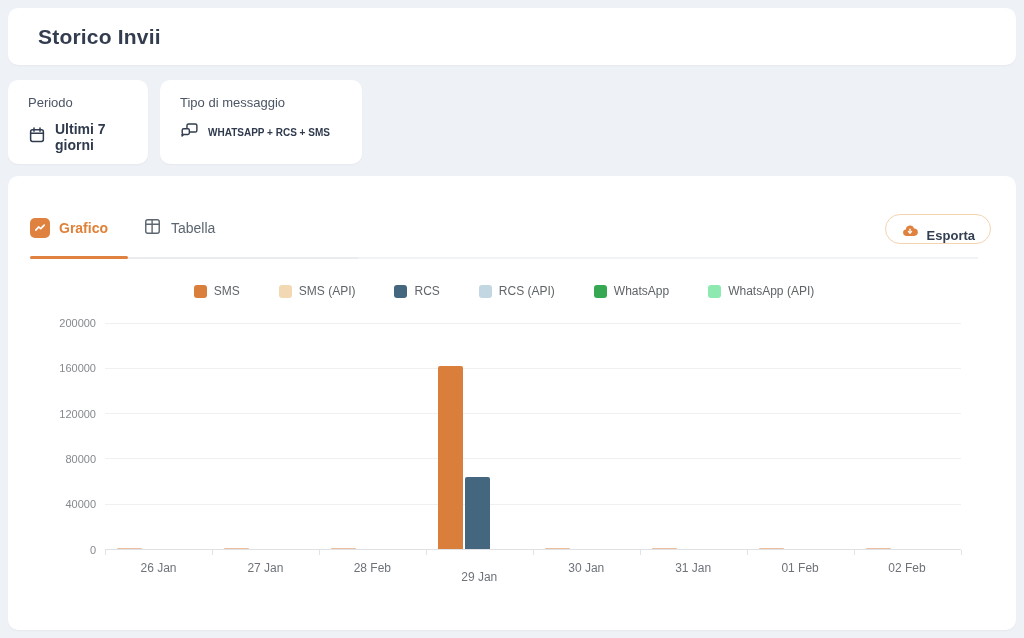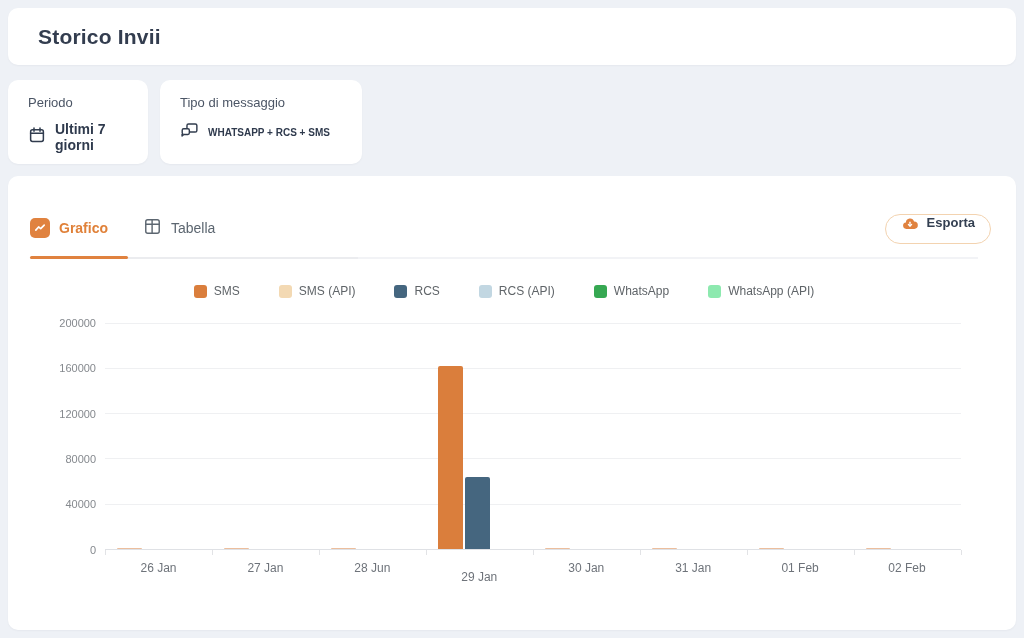--- a/index.html
+++ b/index.html
@@ -40,21 +40,21 @@
   .tab-grafico .tab-label { color:#E08139; }
   .tab-tabella .tab-label { color:#5C6670; font-weight:normal; }
   .grafico-icon-box { width:20px; height:20px; background:#E0823F; border-radius:5px; display:flex; align-items:center; justify-content:center; }
   .tabs-divider { position:absolute; left:30px; top:257px; width:948px; height:2px; background:#F2F3F6; }
   .tabs-divider-dark { position:absolute; left:128px; top:257px; width:230px; height:2px; background:#EBECEF; }
   .tab-active-underline { position:absolute; left:30px; top:256px; width:98px; height:3px; background:#E0823F; border-radius:2px; }
 
   
   .export-btn {
     position:absolute; right:33px; top:214px; height:30px;
-    display:flex; align-items:flex-start; gap:8px; padding:0 15px;
+    display:flex; align-items:flex-end; gap:8px; padding:0 15px;
     background:#fff; border:1px solid #F3D3B0; border-radius:16px; cursor:pointer;
   }
   .export-label { font-size:13px; font-weight:bold; color:#333F51; }
 
   
   .legend { position:absolute; left:0; top:284px; width:1008px; display:flex; justify-content:center; align-items:center; gap:39px; }
   .legend-item { display:flex; align-items:center; gap:7px; cursor:pointer; }
   .legend-swatch { width:13px; height:13px; border-radius:3px; }
   .legend-text { font-size:12px; color:#5F6468; }
 
@@ -188,21 +188,21 @@
     <div class="xtick-mark" style="left: 203.938px; top: 243.5px;"></div>
     <div class="xtick-mark" style="left: 310.875px; top: 243.5px;"></div>
     <div class="xtick-mark" style="left: 417.812px; top: 243.5px;"></div>
     <div class="xtick-mark" style="left: 524.75px; top: 243.5px;"></div>
     <div class="xtick-mark" style="left: 631.688px; top: 243.5px;"></div>
     <div class="xtick-mark" style="left: 738.625px; top: 243.5px;"></div>
     <div class="xtick-mark" style="left: 845.562px; top: 243.5px;"></div>
     <div class="xtick-mark" style="left: 952.5px; top: 243.5px;"></div>
     <div class="xtick-label" style="left: 107.469px; top: 254.5px;">26 Jan</div>
     <div class="xtick-label" style="left: 214.406px; top: 254.5px;">27 Jan</div>
-    <div class="xtick-label" style="left: 321.344px; top: 254.5px;">28 Jun</div>
+    <div class="xtick-label" style="left: 321.344px; top: 254.5px;">28 Feb</div>
     <div class="xtick-label" style="left: 428.281px; top: 264px;">29 Jan</div>
     <div class="xtick-label" style="left: 535.219px; top: 254.5px;">30 Jan</div>
     <div class="xtick-label" style="left: 642.156px; top: 254.5px;">31 Jan</div>
     <div class="xtick-label" style="left: 749.094px; top: 254.5px;">01 Feb</div>
     <div class="xtick-label" style="left: 856.031px; top: 254.5px;">02 Feb</div>
     <div class="bar" style="left: 109px; width: 25px; top: 241.9px; height: 1.6px; background: rgb(218, 126, 60); opacity: 0.5;"></div>
     <div class="bar" style="left: 215.938px; width: 25px; top: 241.9px; height: 1.6px; background: rgb(218, 126, 60); opacity: 0.5;"></div>
     <div class="bar" style="left: 322.875px; width: 25px; top: 241.9px; height: 1.6px; background: rgb(218, 126, 60); opacity: 0.5;"></div>
     <div class="bar" style="left: 429.812px; width: 25px; top: 60.035px; height: 183.465px; background: rgb(218, 126, 60);"></div>
     <div class="bar" style="left: 536.75px; width: 25px; top: 241.9px; height: 1.6px; background: rgb(218, 126, 60); opacity: 0.5;"></div>

